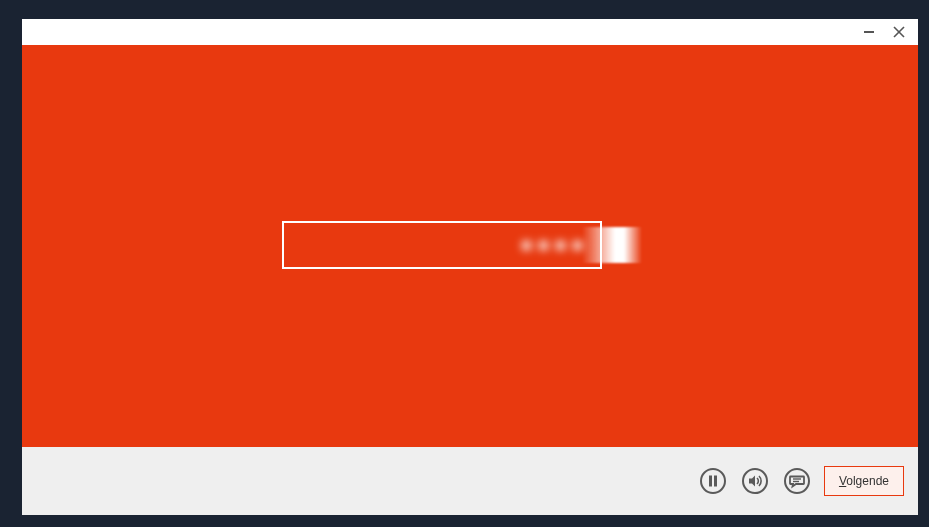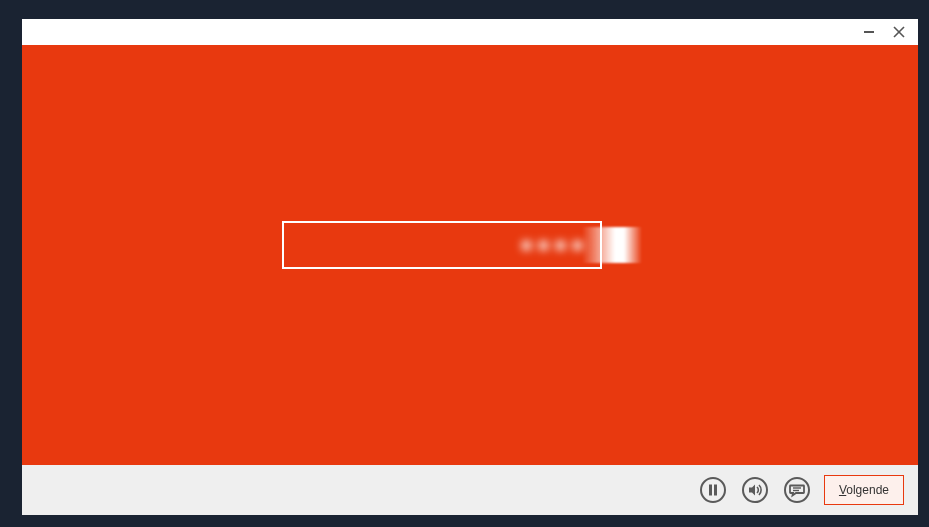--- a/index.html
+++ b/index.html
@@ -87,21 +87,21 @@
       gap: 8px;
       filter: blur(4px);
     }
     .progress-dots span {
       width: 9px;
       height: 9px;
       background: rgba(255,255,255,0.9);
       border-radius: 1px;
     }
     .footer {
-      height: 50px;
+      height: 68px;
       background: #efefef;
       display: flex;
       align-items: center;
       justify-content: flex-end;
       gap: 12px;
       padding: 0 14px;
     }
     .icon-btn {
       width: 30px;
       height: 30px;

